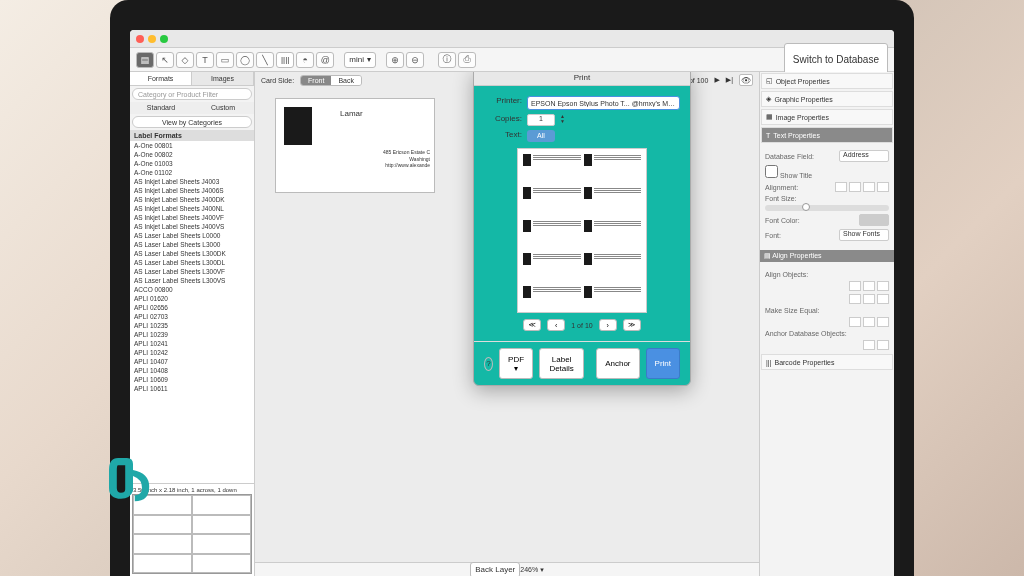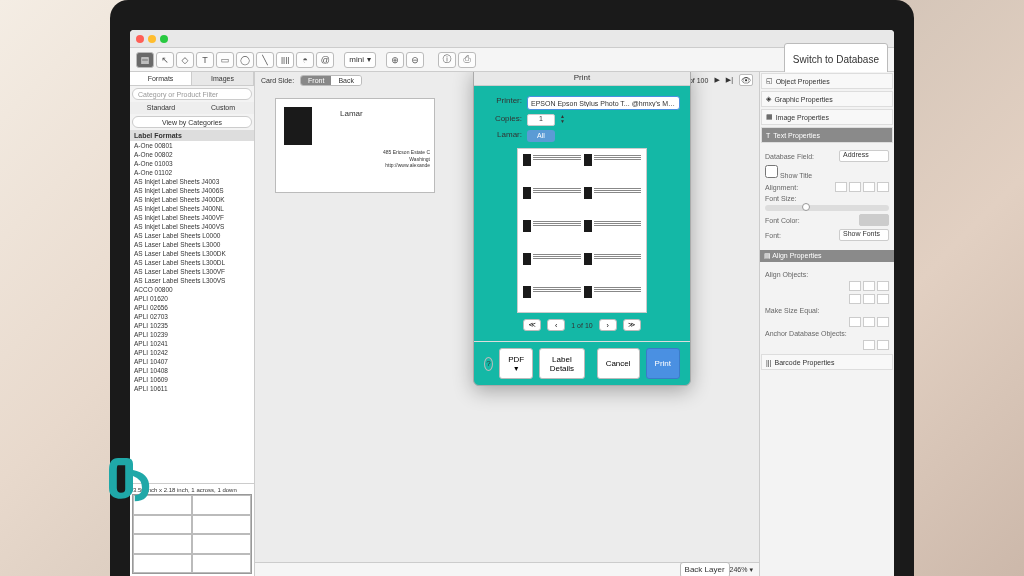--- a/index.html
+++ b/index.html
@@ -36,21 +36,21 @@
 .center{flex:1;background:#ececec;display:flex;flex-direction:column;position:relative}
 .cardhdr{height:16px;display:flex;align-items:center;padding:0 6px;gap:6px;font-size:7px}
 .seg{display:flex;border:1px solid #bbb;border-radius:3px;overflow:hidden}
 .seg span{padding:1px 7px;background:#fff}
 .seg span.active{background:#888;color:#fff}
 .canvas{flex:1;background:#ececec;position:relative;padding:20px}
 .card{position:absolute;left:20px;top:10px;width:160px;height:95px;background:#fff;border:1px solid #bbb;padding:4px;font-size:6px}
 .card .photo{width:28px;height:38px;background:#1a1a1a;float:left;margin:4px}
 .card .name{font-size:8px;margin-left:60px;margin-top:6px}
 .card .addr{clear:both;text-align:right;margin-top:22px;font-size:5px;line-height:1.3}
-.botbar{height:14px;display:flex;align-items:center;padding:0 6px;font-size:7px;justify-content:flex-end;border-top:1px solid #ccc;background:#f5f5f5}
+.botbar{height:14px;display:flex;align-items:center;padding:0 6px;font-size:7px;justify-content:center;border-top:1px solid #ccc;background:#f5f5f5}
 .zoom{display:flex;align-items:center;gap:2px}
 .right{width:135px;background:#f3f3f3;border-left:1px solid #ccc;display:flex;flex-direction:column;font-size:7px}
 .rbtn{width:14px;height:12px;background:#fff;border:1px solid #bbb;border-radius:2px;display:flex;align-items:center;justify-content:center;font-size:8px}
 .panelbtn{height:16px;background:#f8f8f8;border:1px solid #ddd;margin:1px;display:flex;align-items:center;padding:0 4px;gap:3px;font-size:7px}
 .panelbtn.active{background:#8a8a8a;color:#fff}
 .section{padding:3px 5px}
 .row{display:flex;align-items:center;justify-content:space-between;margin:3px 0}
 .row label{font-size:7px;color:#666}
 .sel{height:12px;background:#fff;border:1px solid #ccc;border-radius:2px;padding:0 3px;font-size:7px;min-width:50px}
 .aligns{display:flex;gap:2px}
@@ -225,21 +225,21 @@
       </div>
       <div class="drow">
         <label>Copies:</label>
         <div class="dinput">1</div>
         <div style="display:flex;flex-direction:column;font-size:5px;line-height:5px">
                   <span>▲</span>
                   <span>▼</span>
                 </div>
       </div>
       <div class="drow">
-        <label>Lamar:</label>
+        <label>Text:</label>
         <div class="dpages">All</div>
       </div>
       <div class="dpreview">
         <div class="dcard">
                   <div class="dphoto"></div>
                   <div class="dlines">
                     <div></div>
                     <div></div>
                     <div></div>
                   </div>
@@ -323,21 +323,21 @@
         <span>1 of 10</span>
         <button>›</button>
         <button>≫</button>
       </div>
     </div>
     <div class="dfoot">
       <div class="q">?</div>
       <button><span>PDF</span> ▾</button>
       <button>Label Details</button>
       <div style="flex:1"></div>
-      <button>Cancel</button>
+      <button>Anchor</button>
       <button class="primary">Print</button>
     </div>
   </div>
 </div>
 
 <div class="right">
   <div class="panelbtn">
             <span>◱</span>
             <span>Object Properties</span>
           </div>

